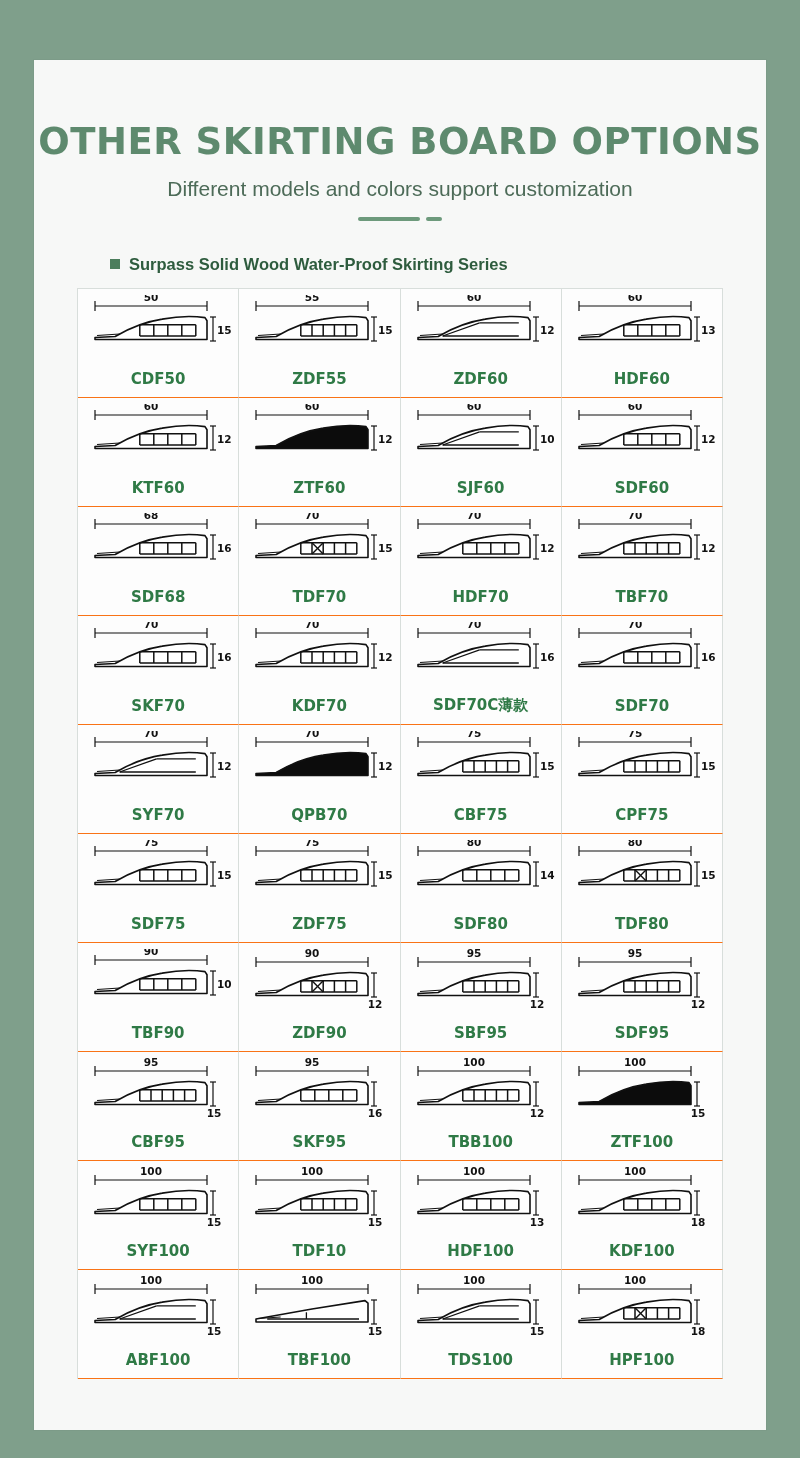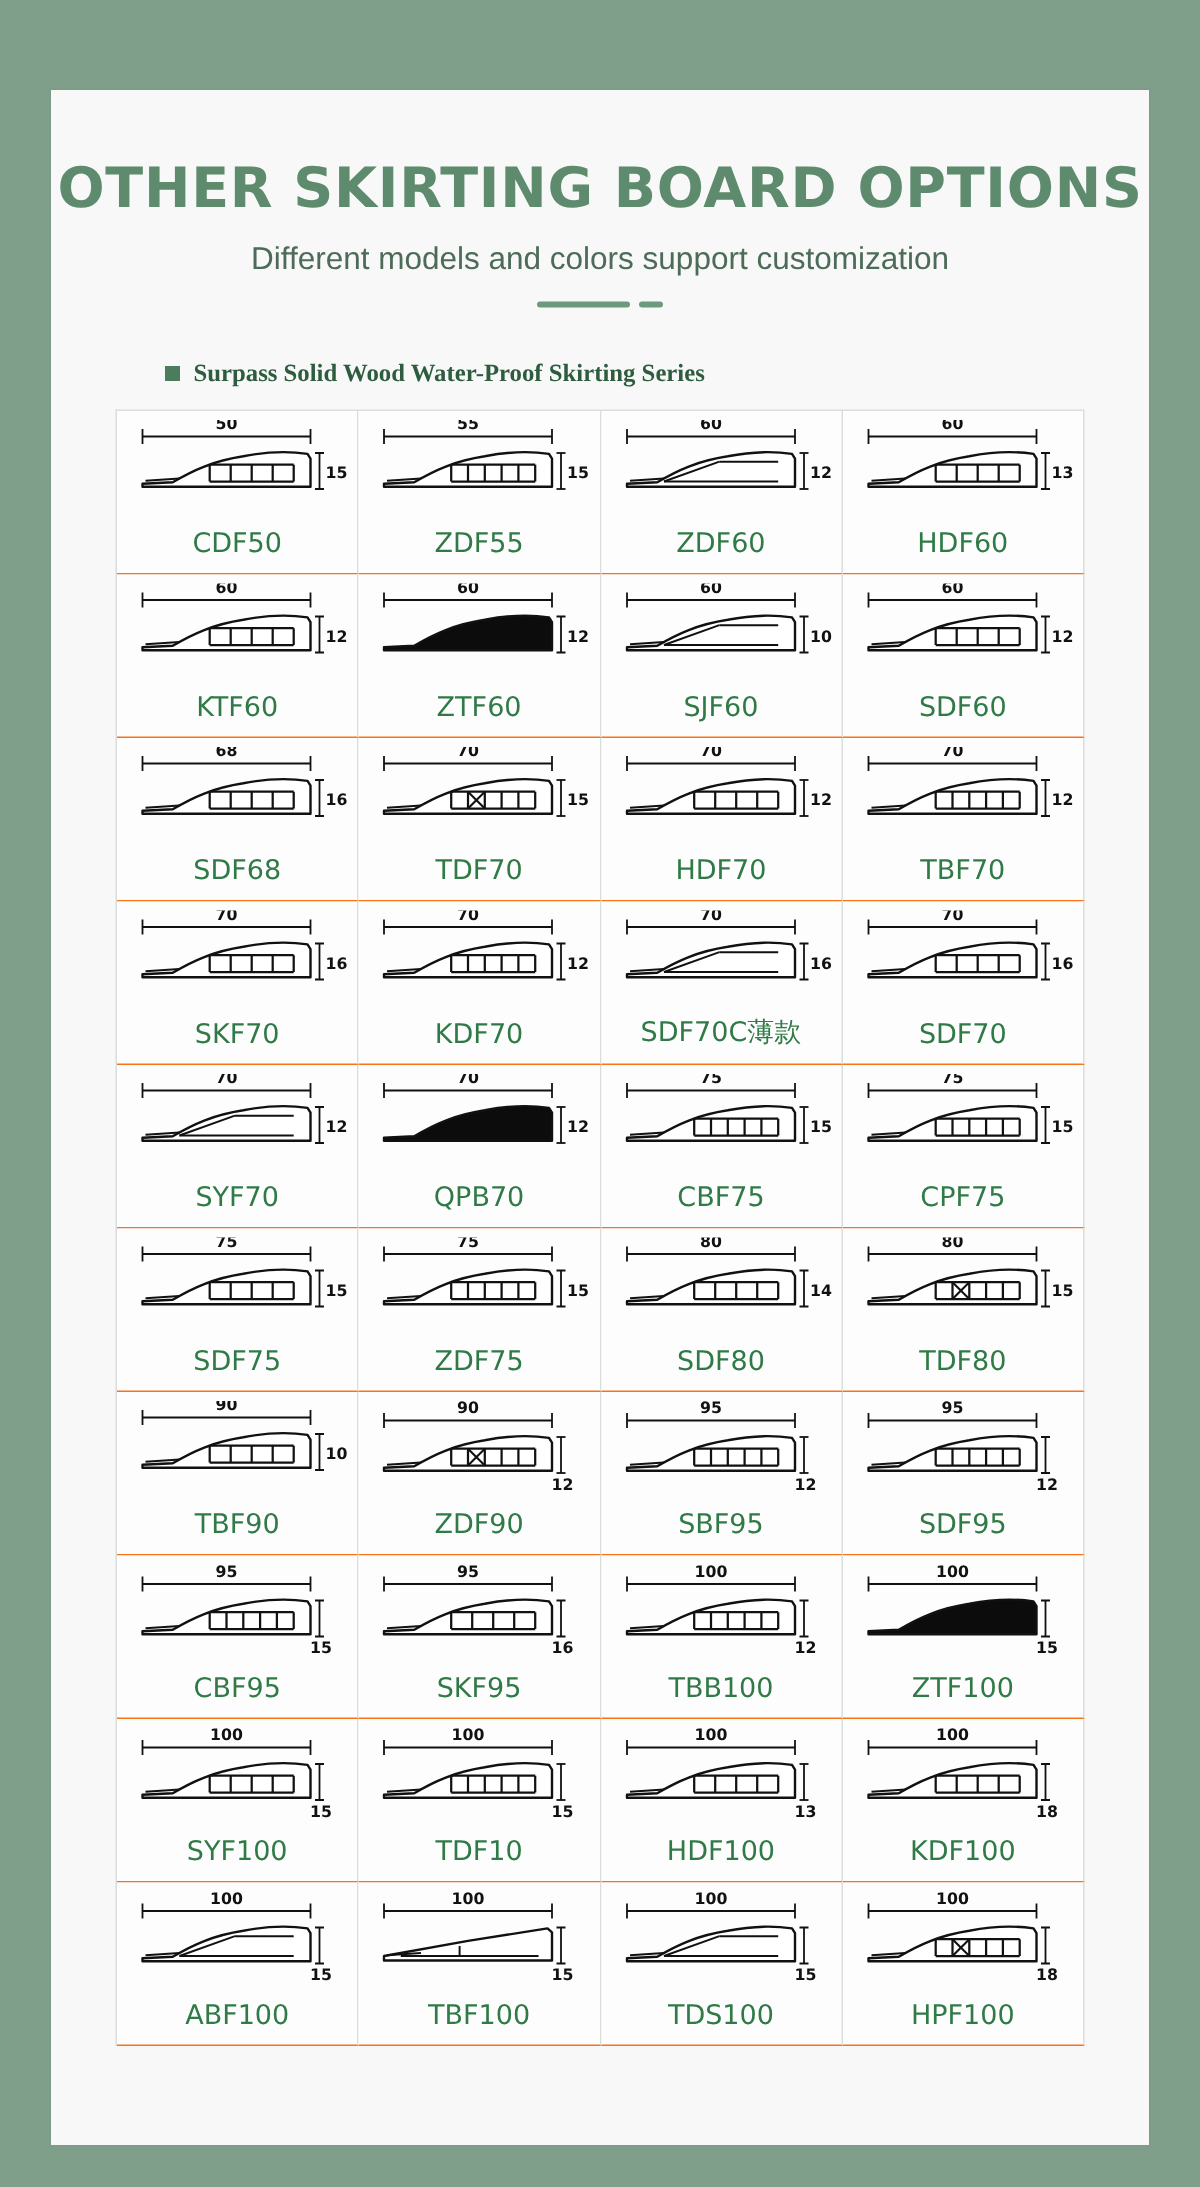--- a/index.html
+++ b/index.html
@@ -14,21 +14,21 @@
   .page {
     position: absolute;
     left: 34px;
     top: 60px;
     width: 732px;
     height: 1370px;
     background: #f7f8f7;
     box-shadow: 0 0 0 1px rgba(0,0,0,0.02);
   }
   .header {
-    padding-top: 46px;
+    padding-top: 62px;
     text-align: center;
   }
   .title {
     font-size: 37px;
     font-weight: bold;
     color: #5e8a6e;
     letter-spacing: 0.5px;
     line-height: 1.1;
     margin: 0 0 14px 0;
     font-family: "DejaVu Sans", sans-serif;
@@ -59,21 +59,21 @@
     padding-left: 76px;
     margin-bottom: 14px;
   }
   .section-head .sq {
     width: 10px; height: 10px; background: #4b7d5c; flex: none;
   }
   .section-head .lbl {
     font-size: 16.5px;
     font-weight: bold;
     color: #2e5c3e;
-    font-family: Liberation Serif, serif;
+    font-family: Liberation Sans, sans-serif;
   }
   .grid {
     width: 646px;
     margin: 0 auto;
     display: grid;
     grid-template-columns: repeat(4, 1fr);
     border-top: 1px solid #d8dedb;
     border-left: 1px solid #d8dedb;
   }
   .cell {
@@ -88,22 +88,22 @@
     padding-top: 6px;
     position: relative;
   }
   .profile-wrap {
     width: 150px;
     height: 72px;
     position: relative;
   }
   .profile-wrap svg { display: block; }
   .code {
-    font-size: 18px;
-    font-weight: normal;
+    font-size: 15px;
+    font-weight: bold;
     color: #2f7a46;
     font-family: "DejaVu Sans", sans-serif;
     position: absolute;
     bottom: 9px;
     left: 0; right: 0;
     text-align: center;
   }
   .dimtxt {
     font-family: "DejaVu Sans", sans-serif;
     font-size: 10.5px;

